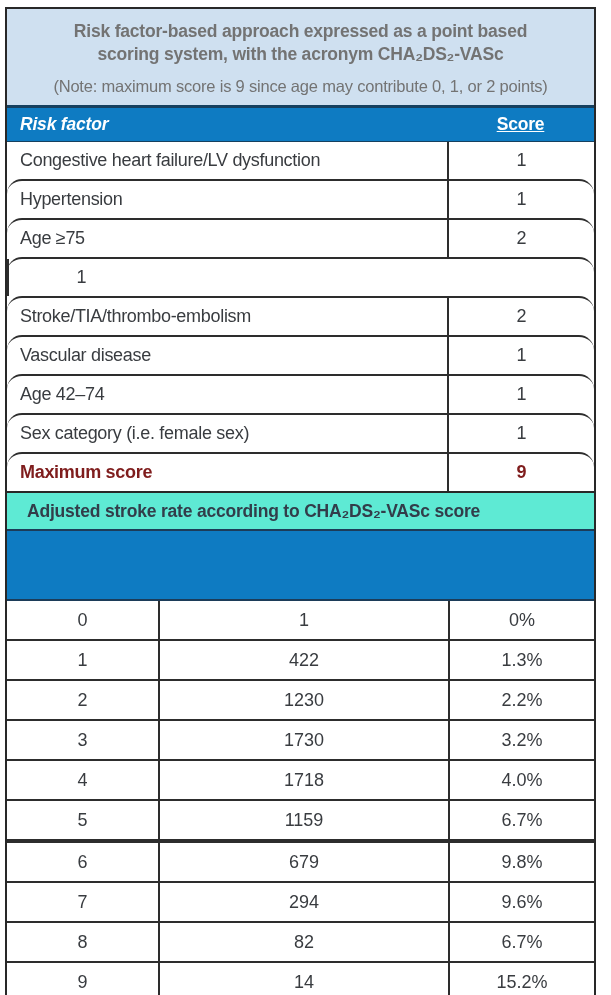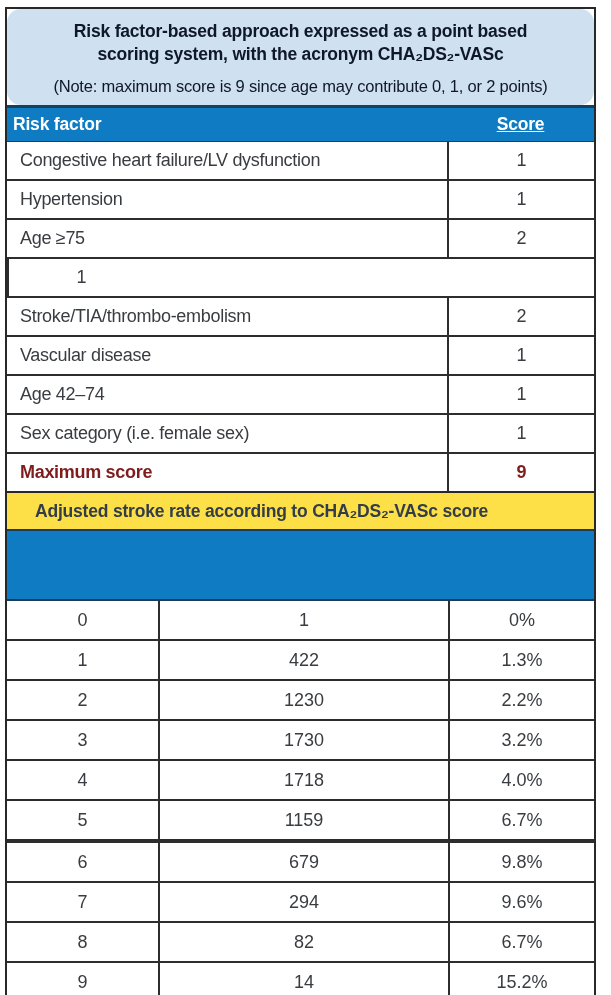--- a/index.html
+++ b/index.html
@@ -18,22 +18,21 @@
     width: 587px;
     border: 2px solid #282828;
     border-bottom: none;
     background: #ffffff;
   }
   
   .intro {
     background: #cfe0f0;
     text-align: center;
     padding: 11px 6px 8px 6px;
-    color: #0f172a;
-    border-radius: 14px;
+    color: #737373;
   }
   .intro-line {
     font-weight: bold;
     font-size: 17.5px;
     line-height: 1.3;
     letter-spacing: -0.2px;
   }
   .intro-note {
     font-size: 16.5px;
     line-height: 1.32;
@@ -46,29 +45,30 @@
     align-items: center;
     background: #0e7bc2;
     height: 33px;
     border-top: 3px solid #16405f;
     border-bottom: 1px solid #16405f;
     color: #ffffff;
     font-weight: bold;
     font-size: 17.5px;
     letter-spacing: -0.2px;
   }
-  .ch-left { flex: 1; padding-left: 6px; }
+  .ch-left { flex: 1; padding-left: 13px; font-style: italic; }
   .ch-right { width: 147px; text-align: center; text-decoration: underline; }
   
   .risk-row {
     display: flex;
     height: 37px;
     border-top: 2px solid #2d2d2d;
     align-items: stretch;
     background: #ffffff;
+    border-radius: 15px;
   }
   .risk-rows .risk-row:first-child { border-top: none; }
   .rr-label {
     flex: 1;
     display: flex;
     align-items: center;
     padding-left: 13px;
     font-size: 18px;
     color: #393c40;
     letter-spacing: -0.3px;
@@ -81,26 +81,26 @@
     justify-content: center;
     font-size: 18px;
     color: #393c40;
   }
   .max-row .rr-label, .max-row .rr-score {
     font-weight: bold;
     color: #7f1d1d;
   }
   
   .section2-head {
-    background: #fde047;
+    background: #5eead4;
     border-top: 2px solid #282828;
     height: 36px;
     display: flex;
     align-items: center;
-    padding-left: 28px;
+    padding-left: 20px;
     font-weight: bold;
     font-size: 17.5px;
     color: #323d4a;
     letter-spacing: -0.2px;
   }
   .blue-block {
     height: 68px;
     background: #0e7bc2;
     border-top: 2px solid #1c3c59;
     border-bottom: 2px solid #1c3c59;

